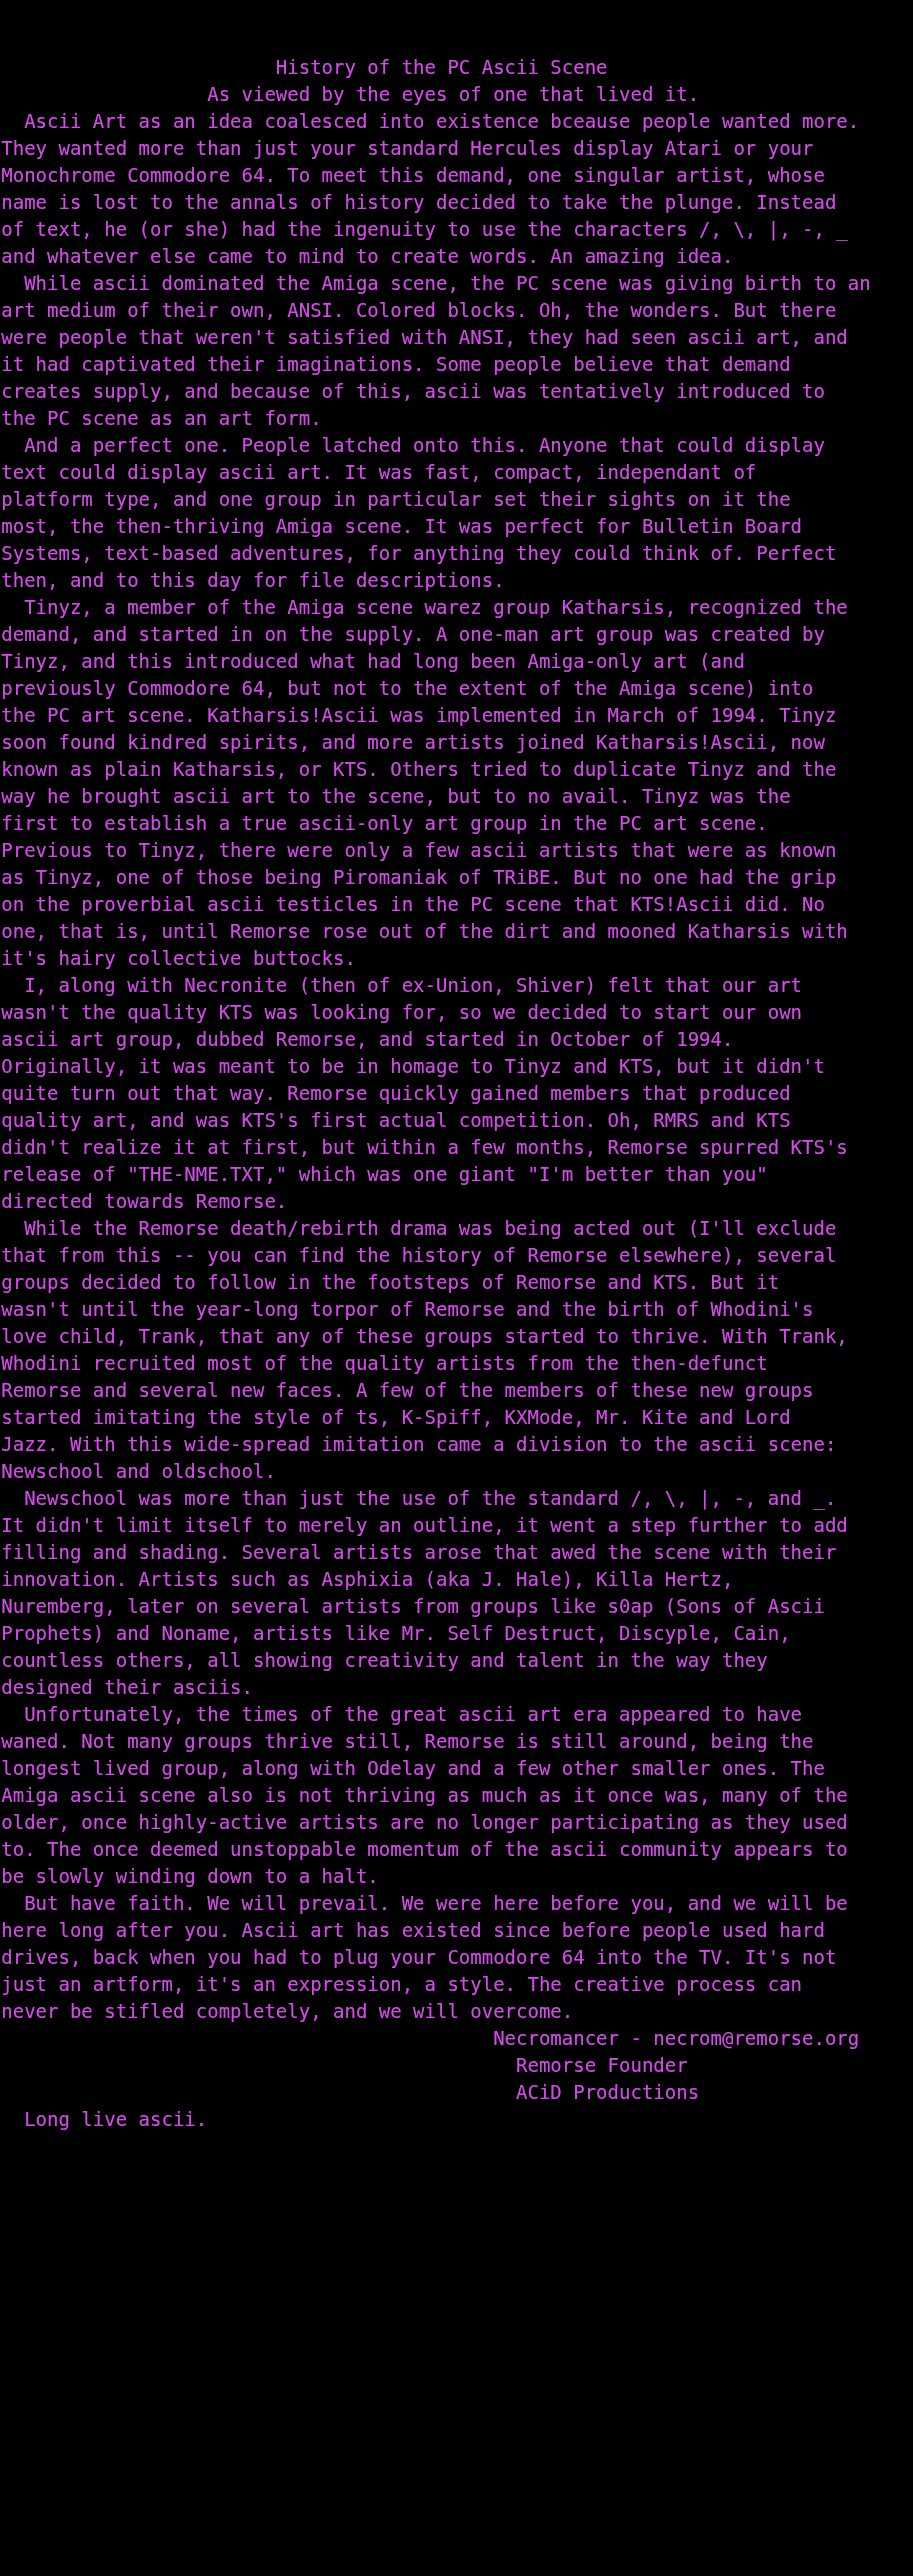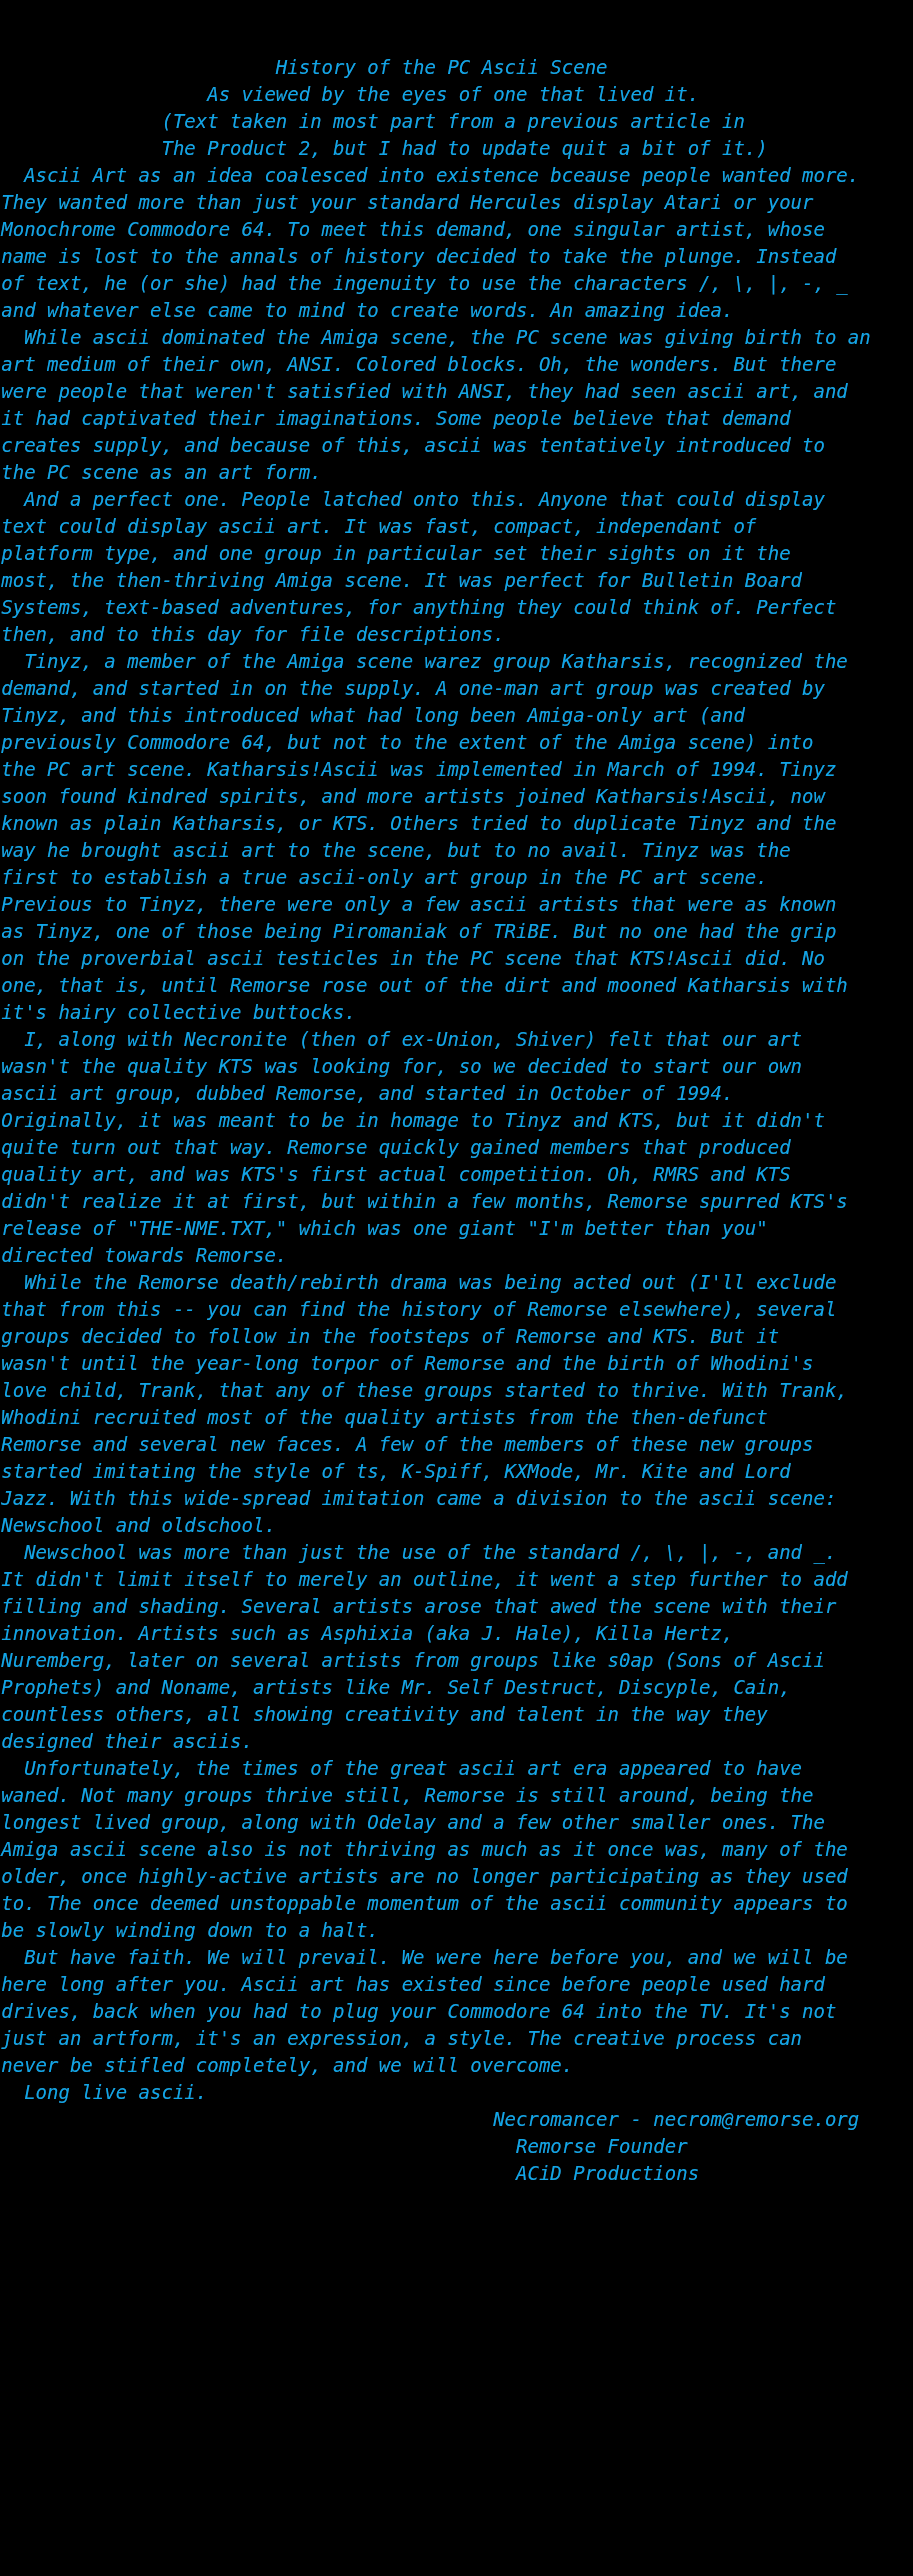--- a/index.html
+++ b/index.html
@@ -30,25 +30,23 @@
     font-size: inherit;
     line-height: inherit;
     white-space: pre;
   }
   .gap1 { margin-top: 27px; }  
   .gap2 { margin-top: 55px; }   
 </style>
 </head>
 <body style="background: rgb(0, 0, 0);">
 
-<main class="doc" style="color: #0ea5e9; font-style: italic;">
+<main class="doc" style="color: #d946ef;">
   <pre class="block">                        History of the PC Ascii Scene
                   As viewed by the eyes of one that lived it.</pre>
-  <pre class="block gap1">              (Text taken in most part from a previous article in
-              The Product 2, but I had to update quit a bit of it.)</pre>
   <pre class="block gap2">  Ascii Art as an idea coalesced into existence bceause people wanted more.
 They wanted more than just your standard Hercules display Atari or your
 Monochrome Commodore 64. To meet this demand, one singular artist, whose
 name is lost to the annals of history decided to take the plunge. Instead
 of text, he (or she) had the ingenuity to use the characters /, \, |, -, _
 and whatever else came to mind to create words. An amazing idea.</pre>
   <pre class="block gap1">  While ascii dominated the Amiga scene, the PC scene was giving birth to an
 art medium of their own, ANSI. Colored blocks. Oh, the wonders. But there
 were people that weren't satisfied with ANSI, they had seen ascii art, and
 it had captivated their imaginations. Some people believe that demand
@@ -106,18 +104,18 @@
 longest lived group, along with Odelay and a few other smaller ones. The
 Amiga ascii scene also is not thriving as much as it once was, many of the
 older, once highly-active artists are no longer participating as they used
 to. The once deemed unstoppable momentum of the ascii community appears to
 be slowly winding down to a halt.</pre>
   <pre class="block gap1">  But have faith. We will prevail. We were here before you, and we will be
 here long after you. Ascii art has existed since before people used hard
 drives, back when you had to plug your Commodore 64 into the TV. It's not
 just an artform, it's an expression, a style. The creative process can
 never be stifled completely, and we will overcome.</pre>
-  <pre class="block gap1">  Long live ascii.</pre>
   <pre class="block gap1">                                           Necromancer - necrom@remorse.org
                                              Remorse Founder
                                              ACiD Productions</pre>
+  <pre class="block gap1">  Long live ascii.</pre>
 </main>
 
 
 </body></html>

